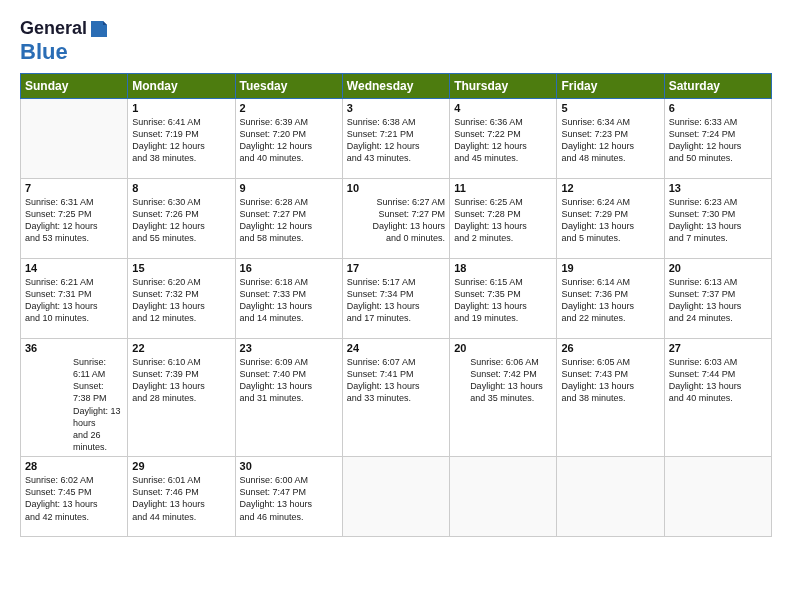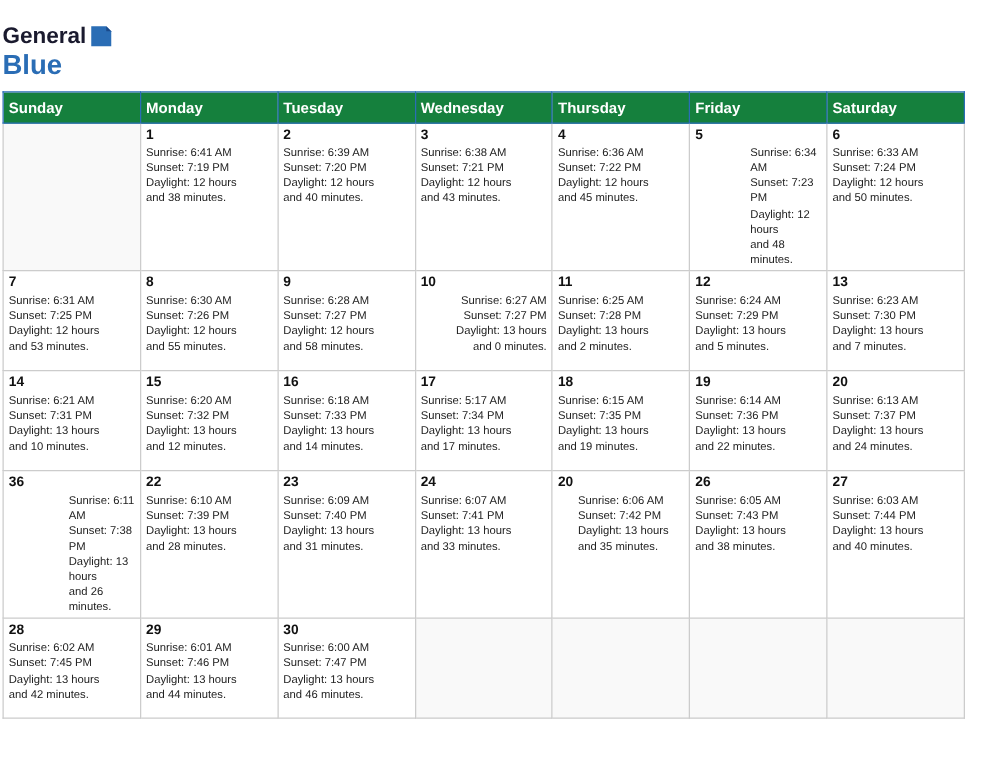--- a/index.html
+++ b/index.html
@@ -6,21 +6,21 @@
     body {
       font-family: Arial, sans-serif;
       background: #fff;
       width: 792px;
       height: 612px;
       overflow: hidden;
     }
     .page {
       width: 792px;
       height: 612px;
-      padding: 18px 20px 10px 2px;
+      padding: 18px 20px 10px 20px;
       background: #fff;
     }
     .header {
       display: flex;
       justify-content: space-between;
       align-items: flex-start;
       margin-bottom: 8px;
     }
     .logo {
       display: flex;
@@ -44,21 +44,21 @@
     .title-location {
       font-size: 16px;
       color: #444;
     }
     .calendar {
       width: 100%;
       border-collapse: collapse;
       font-size: 10px;
     }
     .calendar th {
-      background: #15803d;
+      background: #4d7c0f;
       color: #fff;
       padding: 5px 4px;
       text-align: left;
       font-size: 12px;
       font-weight: bold;
       border: 1px solid #2a6db5;
     }
     .calendar td {
       border: 1px solid #ccc;
       vertical-align: top;
@@ -142,21 +142,21 @@
           </td>
           <td>
             <div class="day-num">4</div>
             <div class="day-info" style="white-space: pre-line;">Sunrise: 6:36 AM
 Sunset: 7:22 PM
 Daylight: 12 hours
 and 45 minutes.</div>
           </td>
           <td>
             <div class="day-num">5</div>
-            <div class="day-info" style="white-space: pre-line; margin-left: 44px;">Sunrise: 6:34 AM
+            <div class="day-info" style="white-space: pre-line;">Sunrise: 6:34 AM
 Sunset: 7:23 PM
 Daylight: 12 hours
 and 48 minutes.</div>
           </td>
           <td>
             <div class="day-num">6</div>
             <div class="day-info" style="white-space: pre-line;">Sunrise: 6:33 AM
 Sunset: 7:24 PM
 Daylight: 12 hours
 and 50 minutes.</div>

